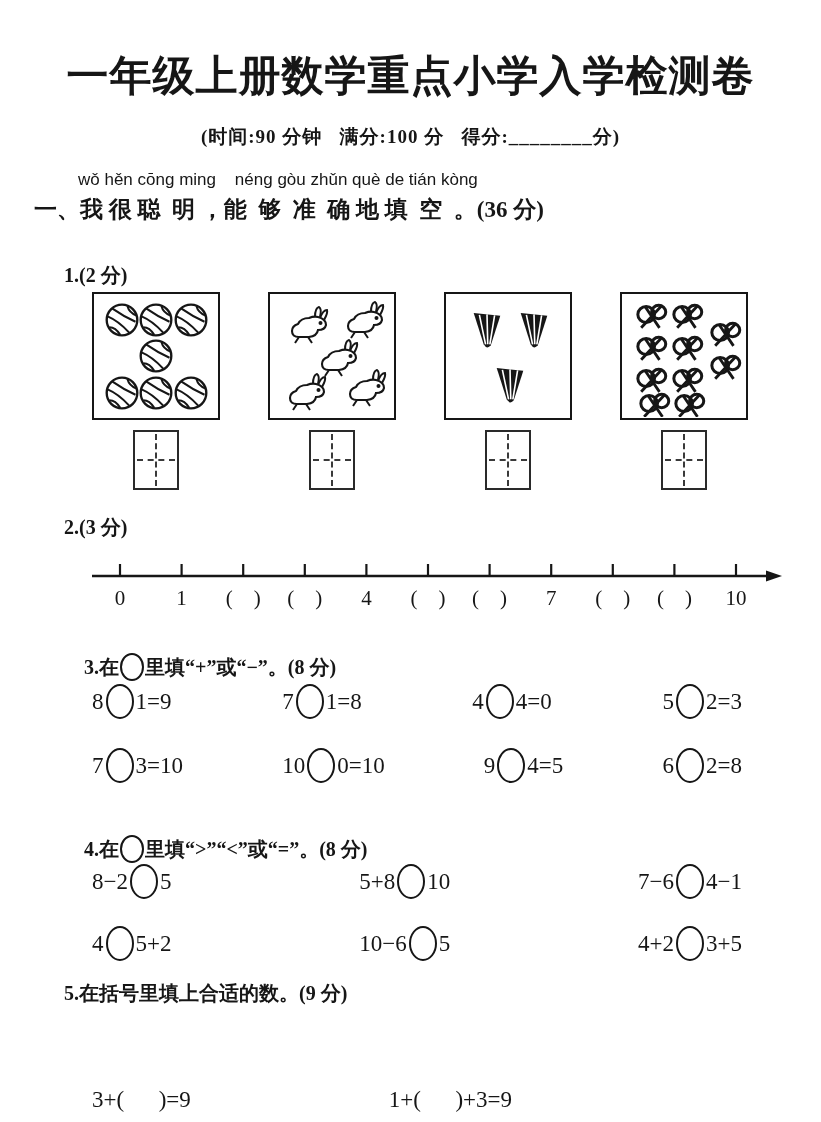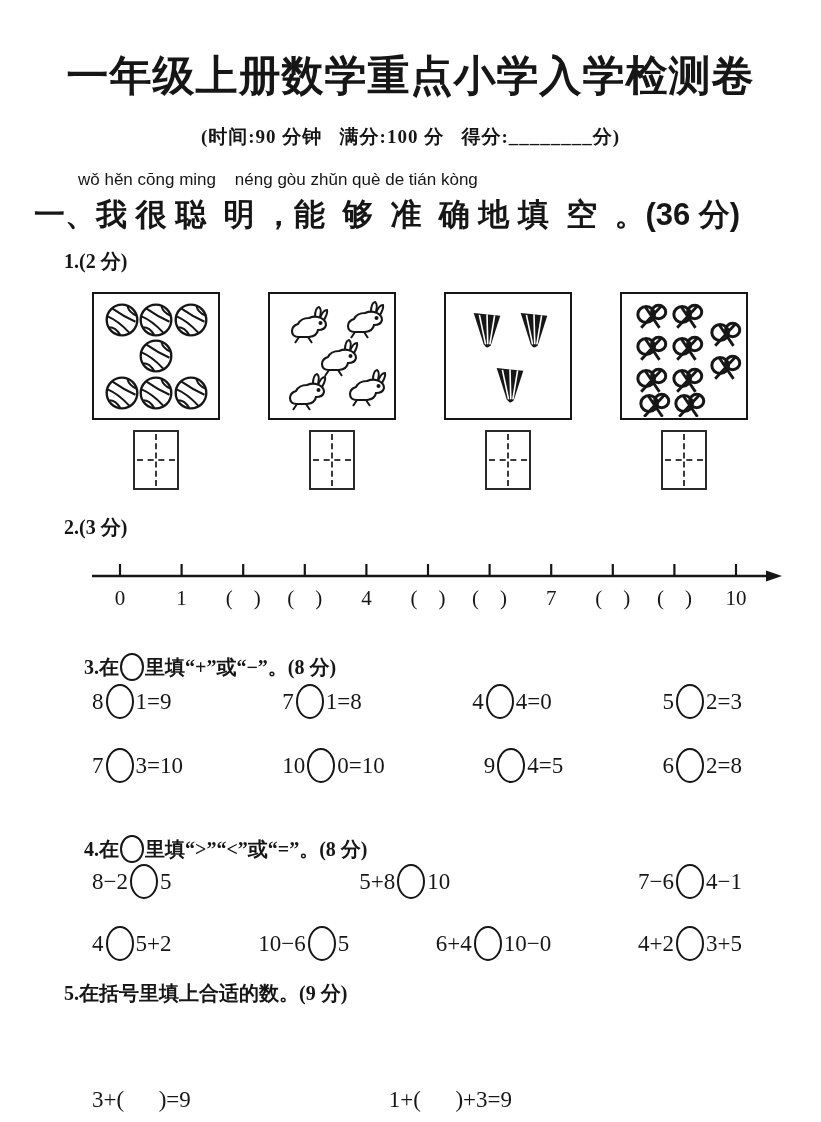--- a/index.html
+++ b/index.html
@@ -25,22 +25,22 @@
     font-weight: 700; font-size: 19px; letter-spacing: 1px;
     white-space: pre;
   }
   .pinyin {
     position: absolute; top: 170px; left: 78px;
     font-family: "Liberation Sans", "DejaVu Sans", sans-serif;
     font-size: 17px; white-space: pre;
   }
   .sec-heading {
     position: absolute; top: 194px; left: 34px;
-    font-family: Liberation Sans, sans-serif;
-    font-weight: 700; font-size: 31px; white-space: pre;
+    font-family: Liberation Serif, serif;
+    font-weight: 700; font-size: 23px; white-space: pre;
   }
   .q-label {
     position: absolute; left: 64px;
     font-weight: 700; font-size: 20px; white-space: pre;
   }
   .q-heading {
     position: absolute; left: 64px;
     font-weight: 700; font-size: 20px; white-space: pre; text-align: right;
   }
   .heading-circle {
@@ -126,21 +126,21 @@
 </svg>
 
 <div class="page">
 
   <div class="title">一年级上册数学重点小学入学检测卷</div>
   <div class="subtitle">(时间:90 分钟   满分:100 分   得分:________分)</div>
 
   <div class="pinyin">wǒ hěn cōng ming    néng gòu zhǔn què de tián kòng</div>
   <div class="sec-heading">一、我 很 聪  明 ，能  够  准  确 地 填  空  。(36 分)</div>
 
-  <div class="q-label" style="top:248px">1.(2 分)</div>
+  <div class="q-label" style="top:262px">1.(2 分)</div>
   <div class="q1-row" id="q1-row">
       <div class="q1-col">
         <div class="pic-box"><svg width="123" height="123">
             <use href="#sym-basketball" x="10" y="8" width="36" height="36"></use>
             <use href="#sym-basketball" x="44" y="8" width="36" height="36"></use>
             <use href="#sym-basketball" x="79" y="8" width="36" height="36"></use>
             <use href="#sym-basketball" x="44" y="44" width="36" height="36"></use>
             <use href="#sym-basketball" x="10" y="81" width="36" height="36"></use>
             <use href="#sym-basketball" x="44" y="81" width="36" height="36"></use>
             <use href="#sym-basketball" x="79" y="81" width="36" height="36"></use>
@@ -244,21 +244,20 @@
     <span>4.在</span><span class="heading-circle"></span><span>里填“&gt;”“&lt;”或“=”。(8 分)</span>
   </div>
   <div class="expr-row q4-row" style="top:864px" id="q4-row-0">
       <span class="expr"><span>8−2</span><span class="answer-circle"></span><span>5</span></span>
       <span class="expr"><span>5+8</span><span class="answer-circle"></span><span>10</span></span>
       <span class="expr"><span>7−6</span><span class="answer-circle"></span><span>4−1</span></span>
     </div>
   <div class="expr-row q4-row" style="top:926px" id="q4-row-1">
       <span class="expr"><span>4</span><span class="answer-circle"></span><span>5+2</span></span>
       <span class="expr"><span>10−6</span><span class="answer-circle"></span><span>5</span></span>
-      <span class="expr"><span>6+4</span><span class="answer-circle"></span><span>10−0</span></span>
       <span class="expr"><span>4+2</span><span class="answer-circle"></span><span>3+5</span></span>
     </div>
 
   <div class="q-heading" style="top:980px">5.在括号里填上合适的数。(9 分)</div>
   <div class="expr-row q5-row" style="top:1087px" id="q5-row">
       <span class="expr">3+(      )=9</span>
       <span class="expr">1+(      )+3=9</span>
     </div>
 
 </div>

